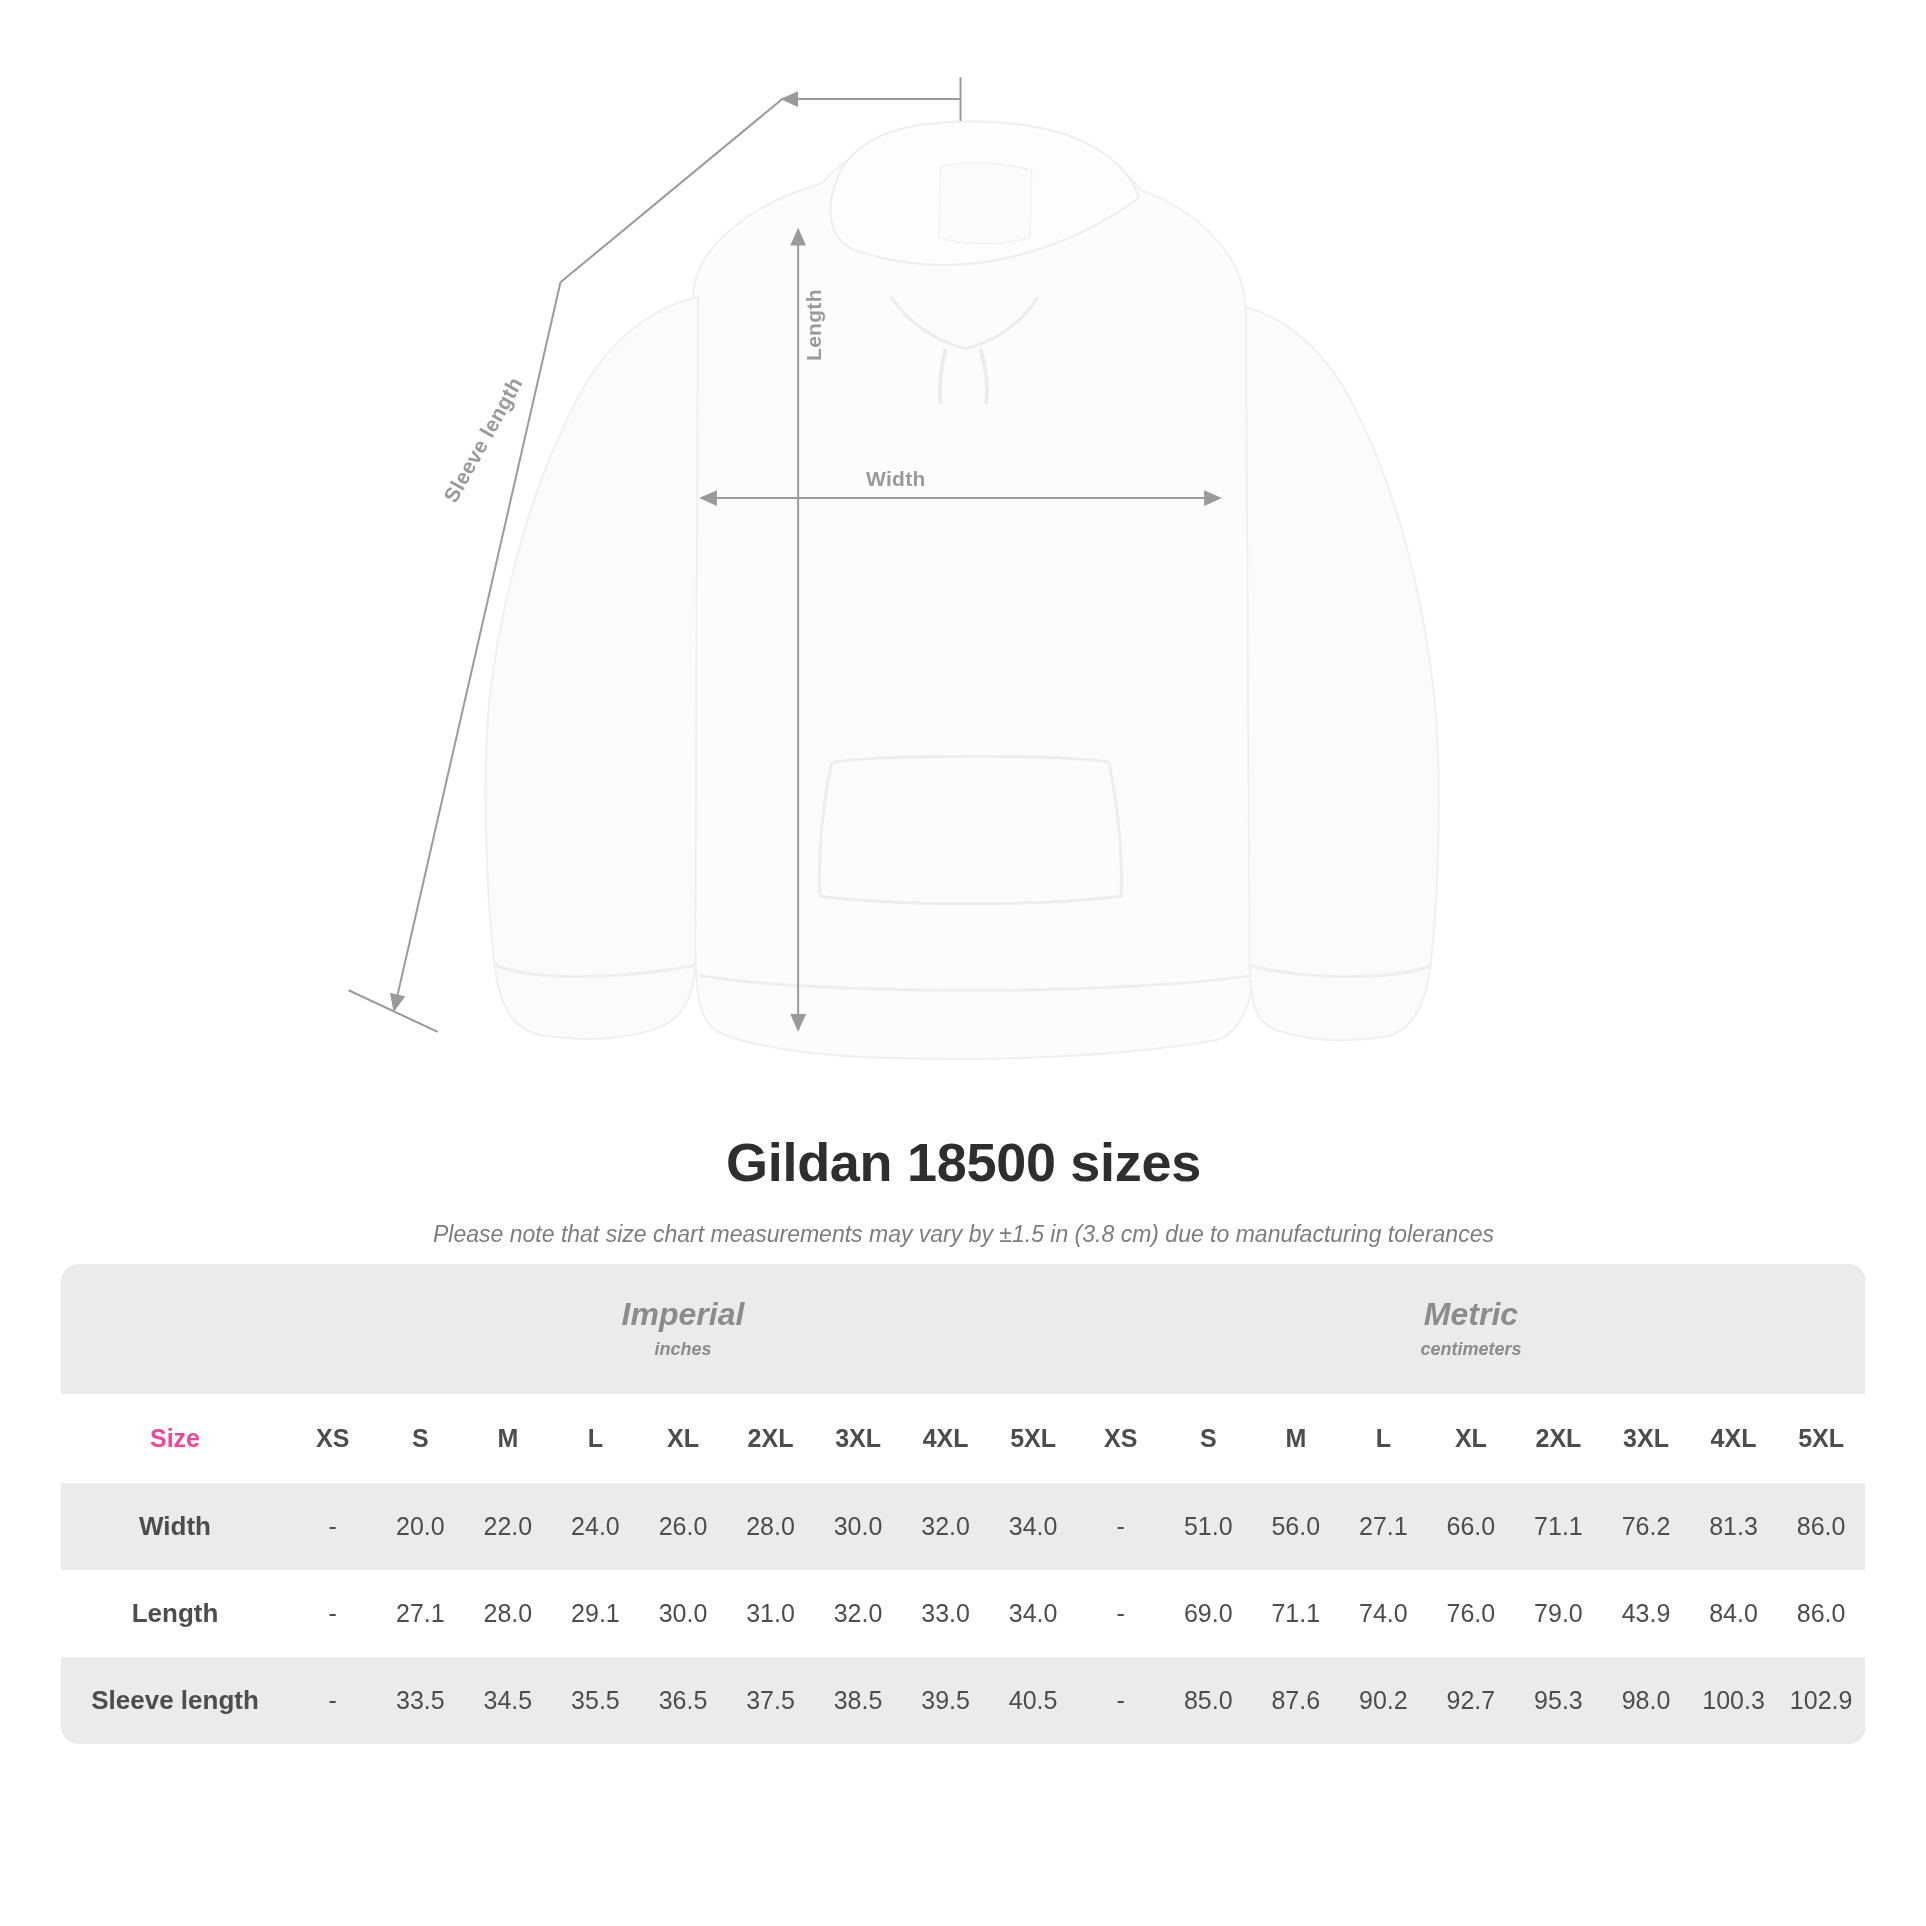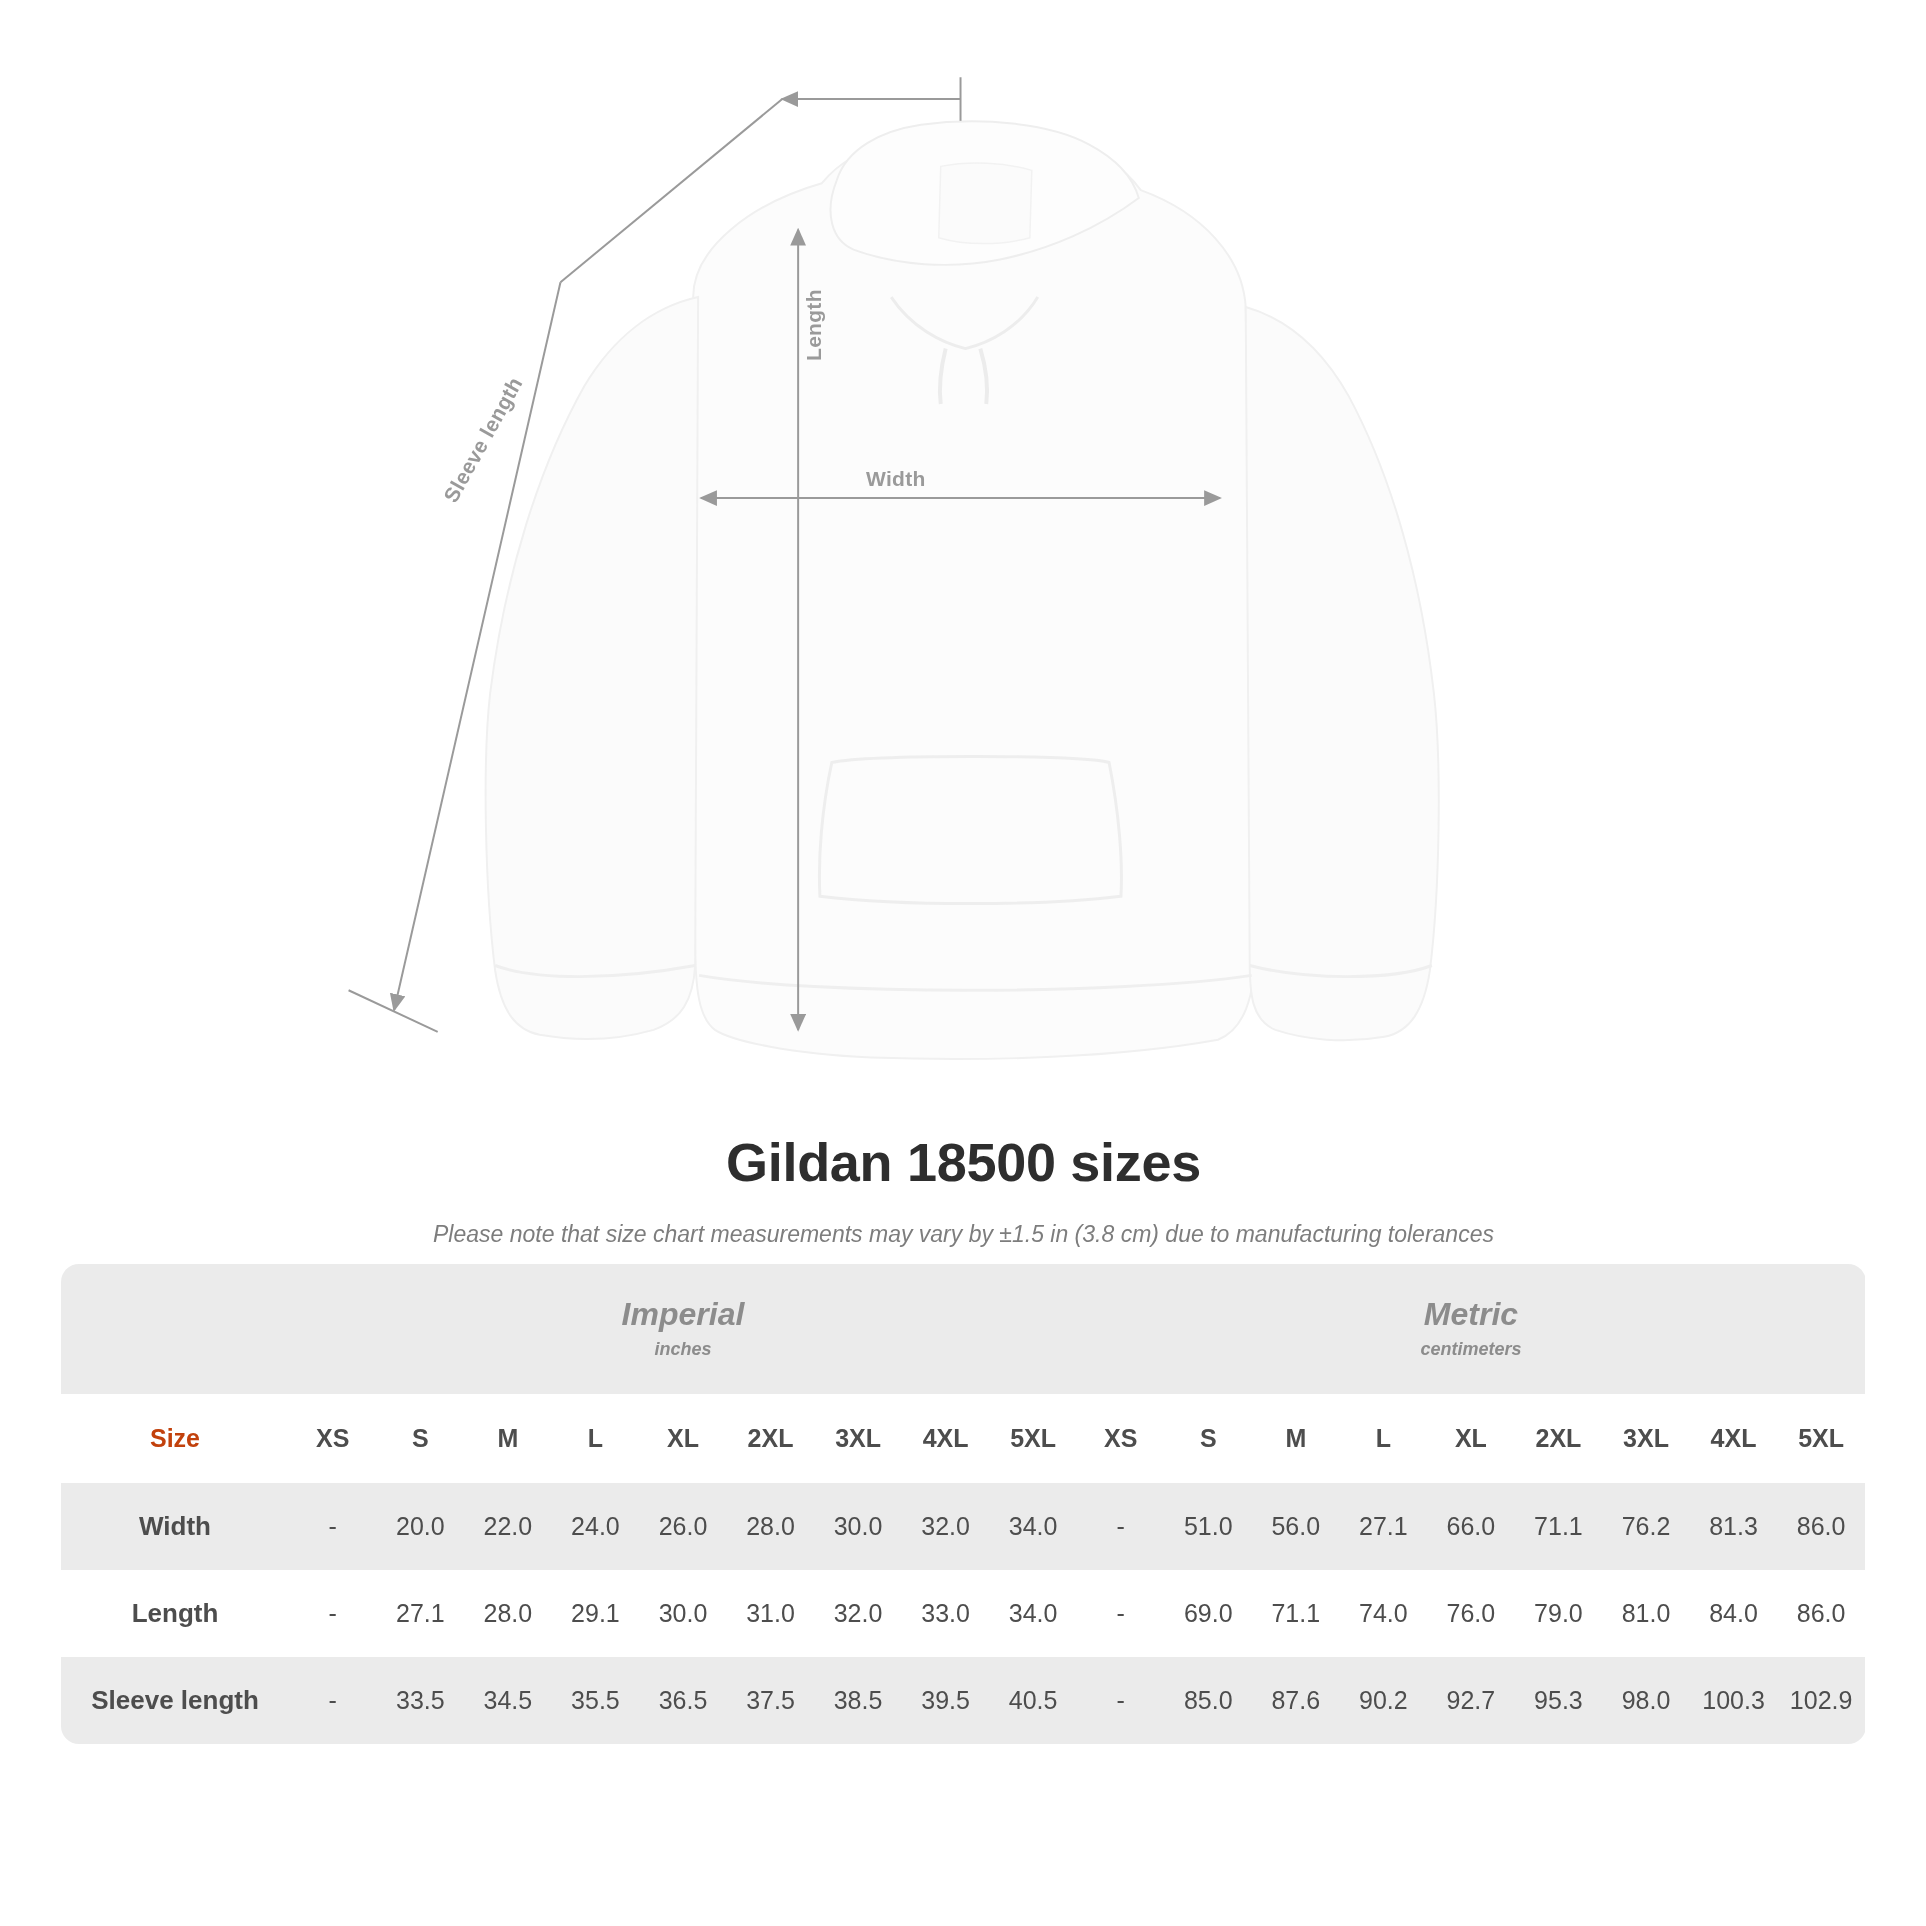--- a/index.html
+++ b/index.html
@@ -113,21 +113,21 @@
   }
   .unit-row th.corner { background: #ebebeb; }
 
   .header-row th {
     background: #ffffff;
     padding: 30px 0;
     font-size: 26px;
     font-weight: bold;
     color: #5a5a5a;
   }
-  .header-row th.rowhead { color: #c2410c; }
+  .header-row th.rowhead { color: #ec4899; }
 
   .data-row td {
     padding: 28px 0;
     font-size: 26px;
   }
   .data-row.odd td { background: #ebebeb; }
   .data-row.even td { background: #ffffff; }
   .data-row td.rowhead {
     font-weight: bold;
     color: #4d4d4d;
@@ -323,21 +323,21 @@
             <td>31.0</td>
             <td>32.0</td>
             <td>33.0</td>
             <td>34.0</td>
             <td>-</td>
             <td>69.0</td>
             <td>71.1</td>
             <td>74.0</td>
             <td>76.0</td>
             <td>79.0</td>
-            <td>81.0</td>
+            <td>43.9</td>
             <td>84.0</td>
             <td>86.0</td>
           </tr>
           <tr class="data-row odd">
             <td class="rowhead">Sleeve length</td>
             <td>-</td>
             <td>33.5</td>
             <td>34.5</td>
             <td>35.5</td>
             <td>36.5</td>

